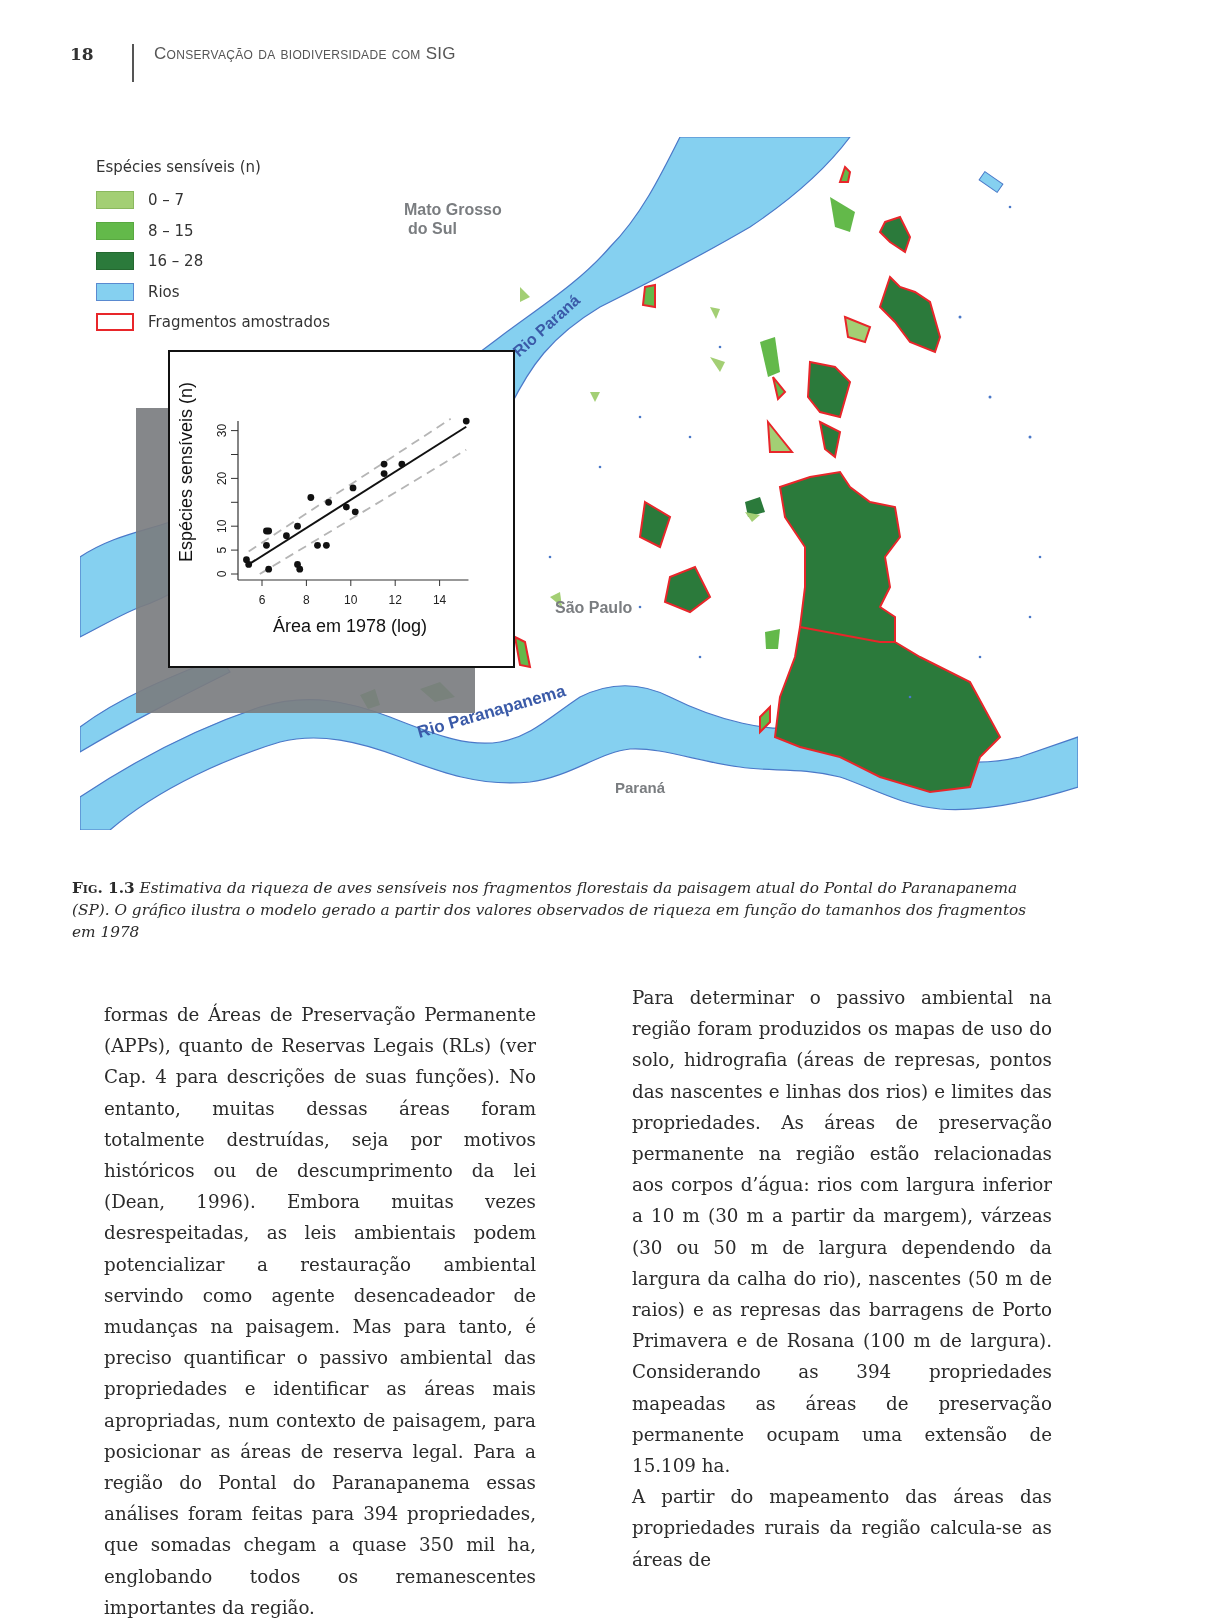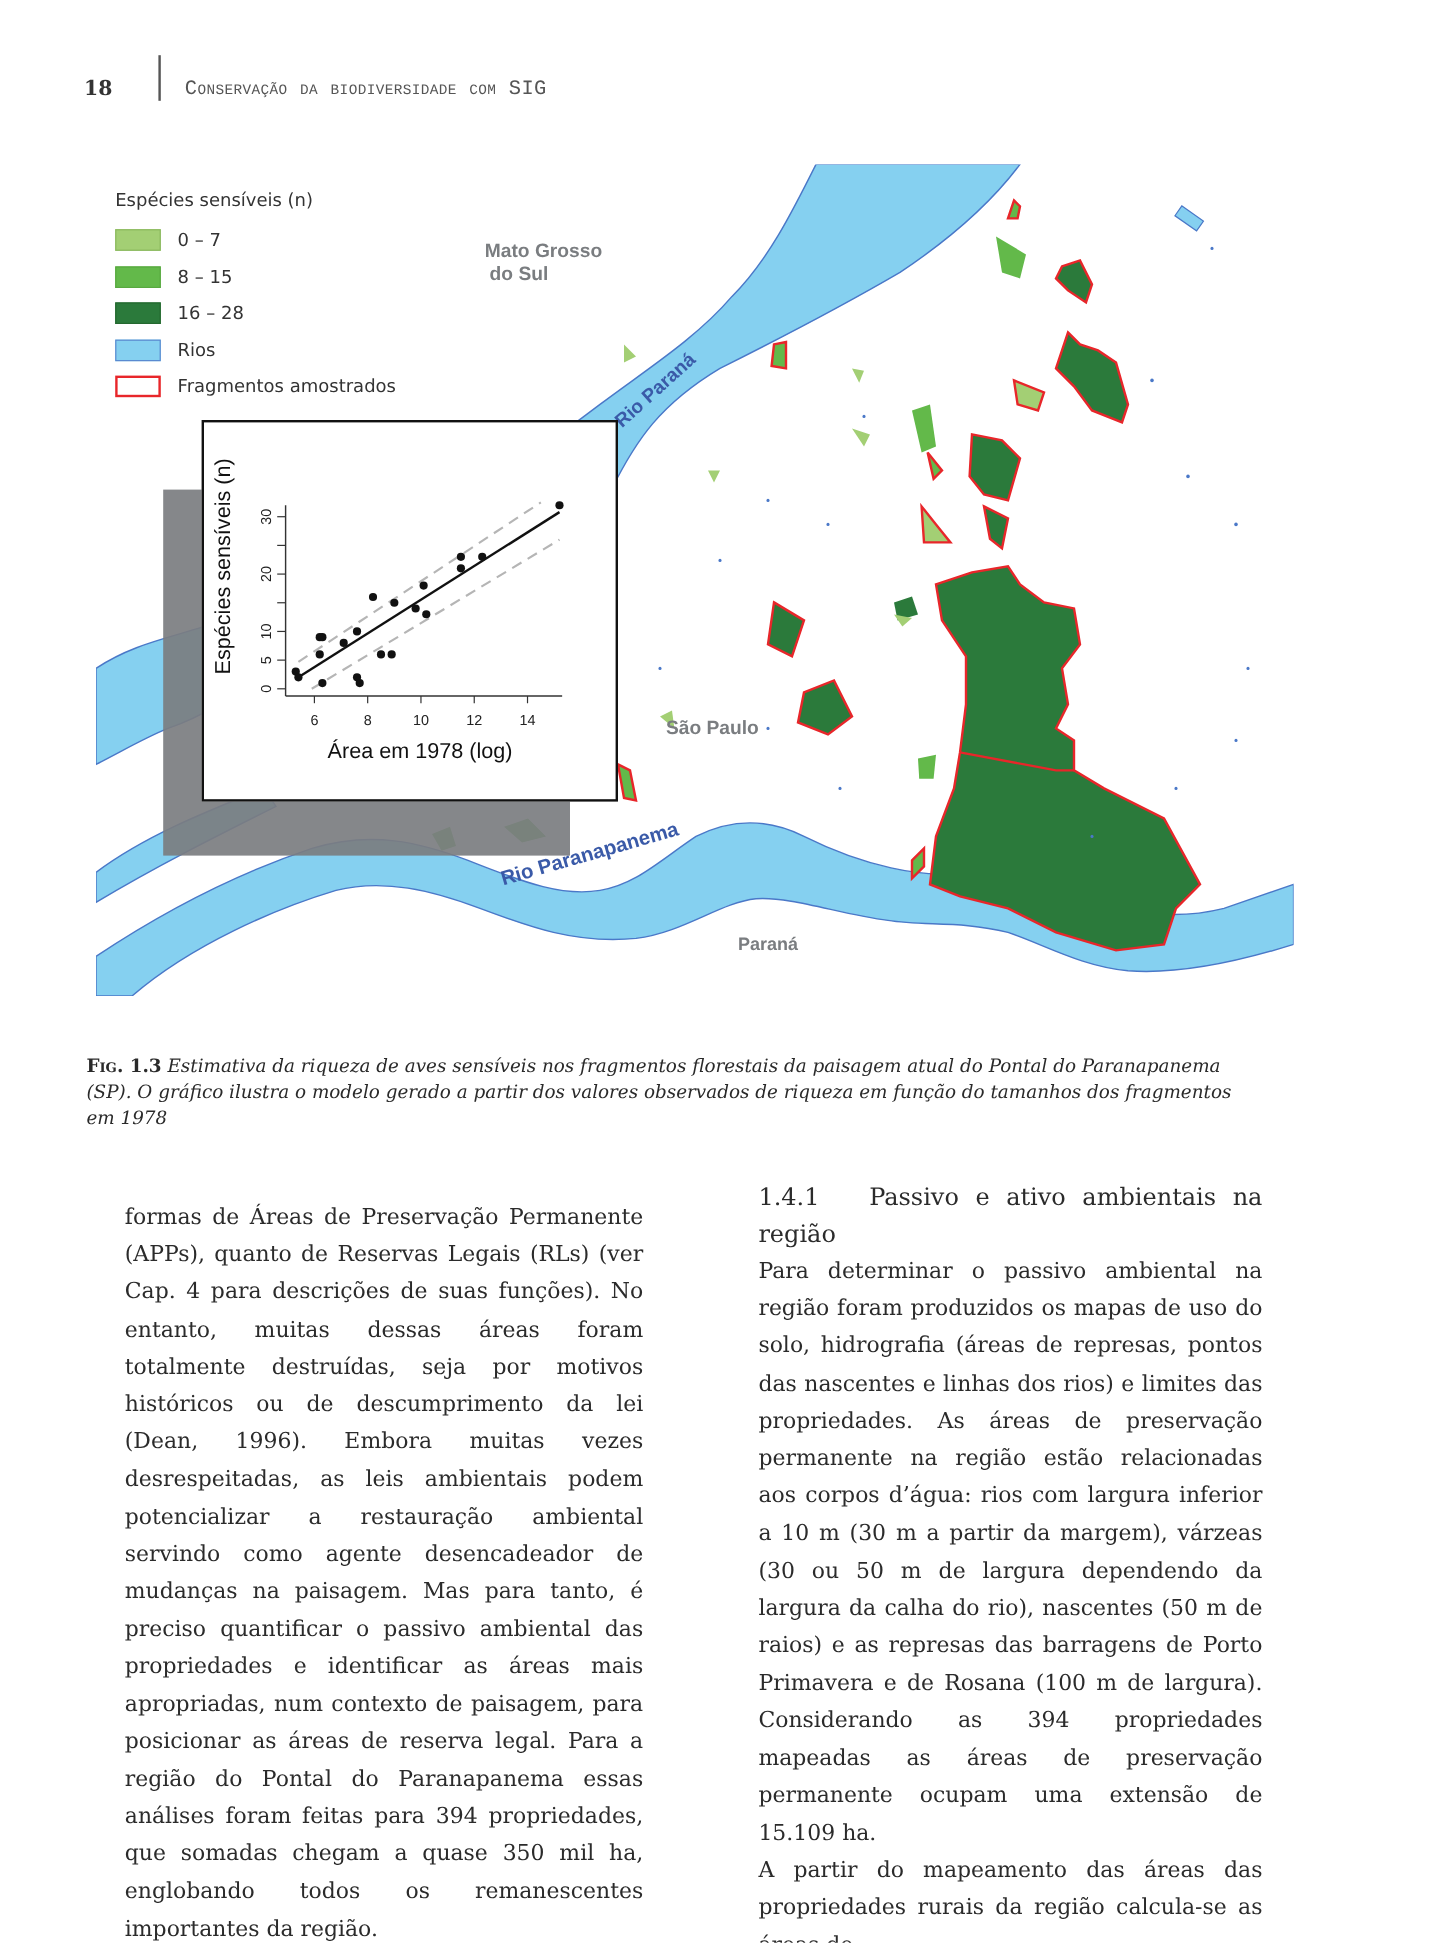--- a/index.html
+++ b/index.html
@@ -1,20 +1,20 @@
 <!DOCTYPE html>
 <html><head>
 <meta charset="utf-8">
 <style>
   html, body { margin:0; padding:0; background:#ffffff; }
   body { width:1205px; height:1619px; position:relative; overflow:hidden; font-family:"DejaVu Serif", serif; color:#2a2a2a; }
-  .running-head { position:absolute; left:70px; top:44px; height:40px; display:flex; align-items:flex-end; }
+  .running-head { position:absolute; left:70px; top:44px; height:40px; display:flex; align-items:flex-start; }
   .page-num { font-family:"DejaVu Serif", serif; font-weight:bold; font-size:17px; color:#333; width:62px; }
   .head-rule { width:2px; height:38px; background:#555; margin-right:20px; }
-  .head-title { font-family:Liberation Mono, monospace; font-size:17px; color:#555; font-variant:small-caps; letter-spacing:0.3px; }
+  .head-title { font-family:Liberation Sans, sans-serif; font-size:17px; color:#555; font-variant:small-caps; letter-spacing:0.3px; }
 
   .figure { position:absolute; left:80px; top:137px; width:998px; height:693px; }
   .figure svg { display:block; }
 
   .legend { position:absolute; left:96px; top:158px; font-family:"DejaVu Sans", sans-serif; font-size:15px; color:#333; }
   .legend-title { margin-bottom:9px; }
   .legend-row { display:flex; align-items:center; height:30.5px;text-align:right; }
   .swatch { width:38px; height:18px; margin-right:14px; box-sizing:border-box; }
 
   .map-label { position:absolute; font-family:"Liberation Sans", sans-serif; font-weight:bold; color:#7a7d80; font-size:16px; line-height:19px; }
@@ -199,20 +199,17 @@
 <div class="caption">
   <span class="fig-tag">Fig. 1.3</span>
   <span>Estimativa da riqueza de aves sensíveis nos fragmentos florestais da paisagem atual do Pontal do Paranapanema (SP). O gráfico ilustra o modelo gerado a partir dos valores observados de riqueza em função do tamanhos dos fragmentos em 1978</span>
 </div>
 
 <div class="col col-left">
   <p>formas de Áreas de Preservação Permanente (APPs), quanto de Reservas Legais (RLs) (ver Cap. 4 para descrições de suas funções). No entanto, muitas dessas áreas foram totalmente destruídas, seja por motivos históricos ou de descumprimento da lei (Dean, 1996). Embora muitas vezes desrespeitadas, as leis ambientais podem potencializar a restauração ambiental servindo como agente desencadeador de mudanças na paisagem. Mas para tanto, é preciso quantificar o passivo ambiental das propriedades e identificar as áreas mais apropriadas, num contexto de paisagem, para posicionar as áreas de reserva legal. Para a região do Pontal do Paranapanema essas análises foram feitas para 394 propriedades, que somadas chegam a quase 350 mil ha, englobando todos os remanescentes importantes da região.</p>
 </div>
 
 <div class="col col-right">
-  <div class="section-heading">
-    <span>1.4.1</span>&nbsp;&nbsp;&nbsp;<span>Passivo e ativo ambientais na região</span>
-  </div>
   <div class="right-body">
     <p>Para determinar o passivo ambiental na região foram produzidos os mapas de uso do solo, hidrografia (áreas de represas, pontos das nascentes e linhas dos rios) e limites das propriedades. As áreas de preservação permanente na região estão relacionadas aos corpos d’água: rios com largura inferior a 10 m (30 m a partir da margem), várzeas (30 ou 50 m de largura dependendo da largura da calha do rio), nascentes (50 m de raios) e as represas das barragens de Porto Primavera e de Rosana (100 m de largura). Considerando as 394 propriedades mapeadas as áreas de preservação permanente ocupam uma extensão de 15.109 ha.</p>
     <p style="text-indent:0;margin-left:-0px;">A partir do mapeamento das áreas das propriedades rurais da região calcula-se as áreas de</p>
   </div>
 </div>
 
 </body></html>

